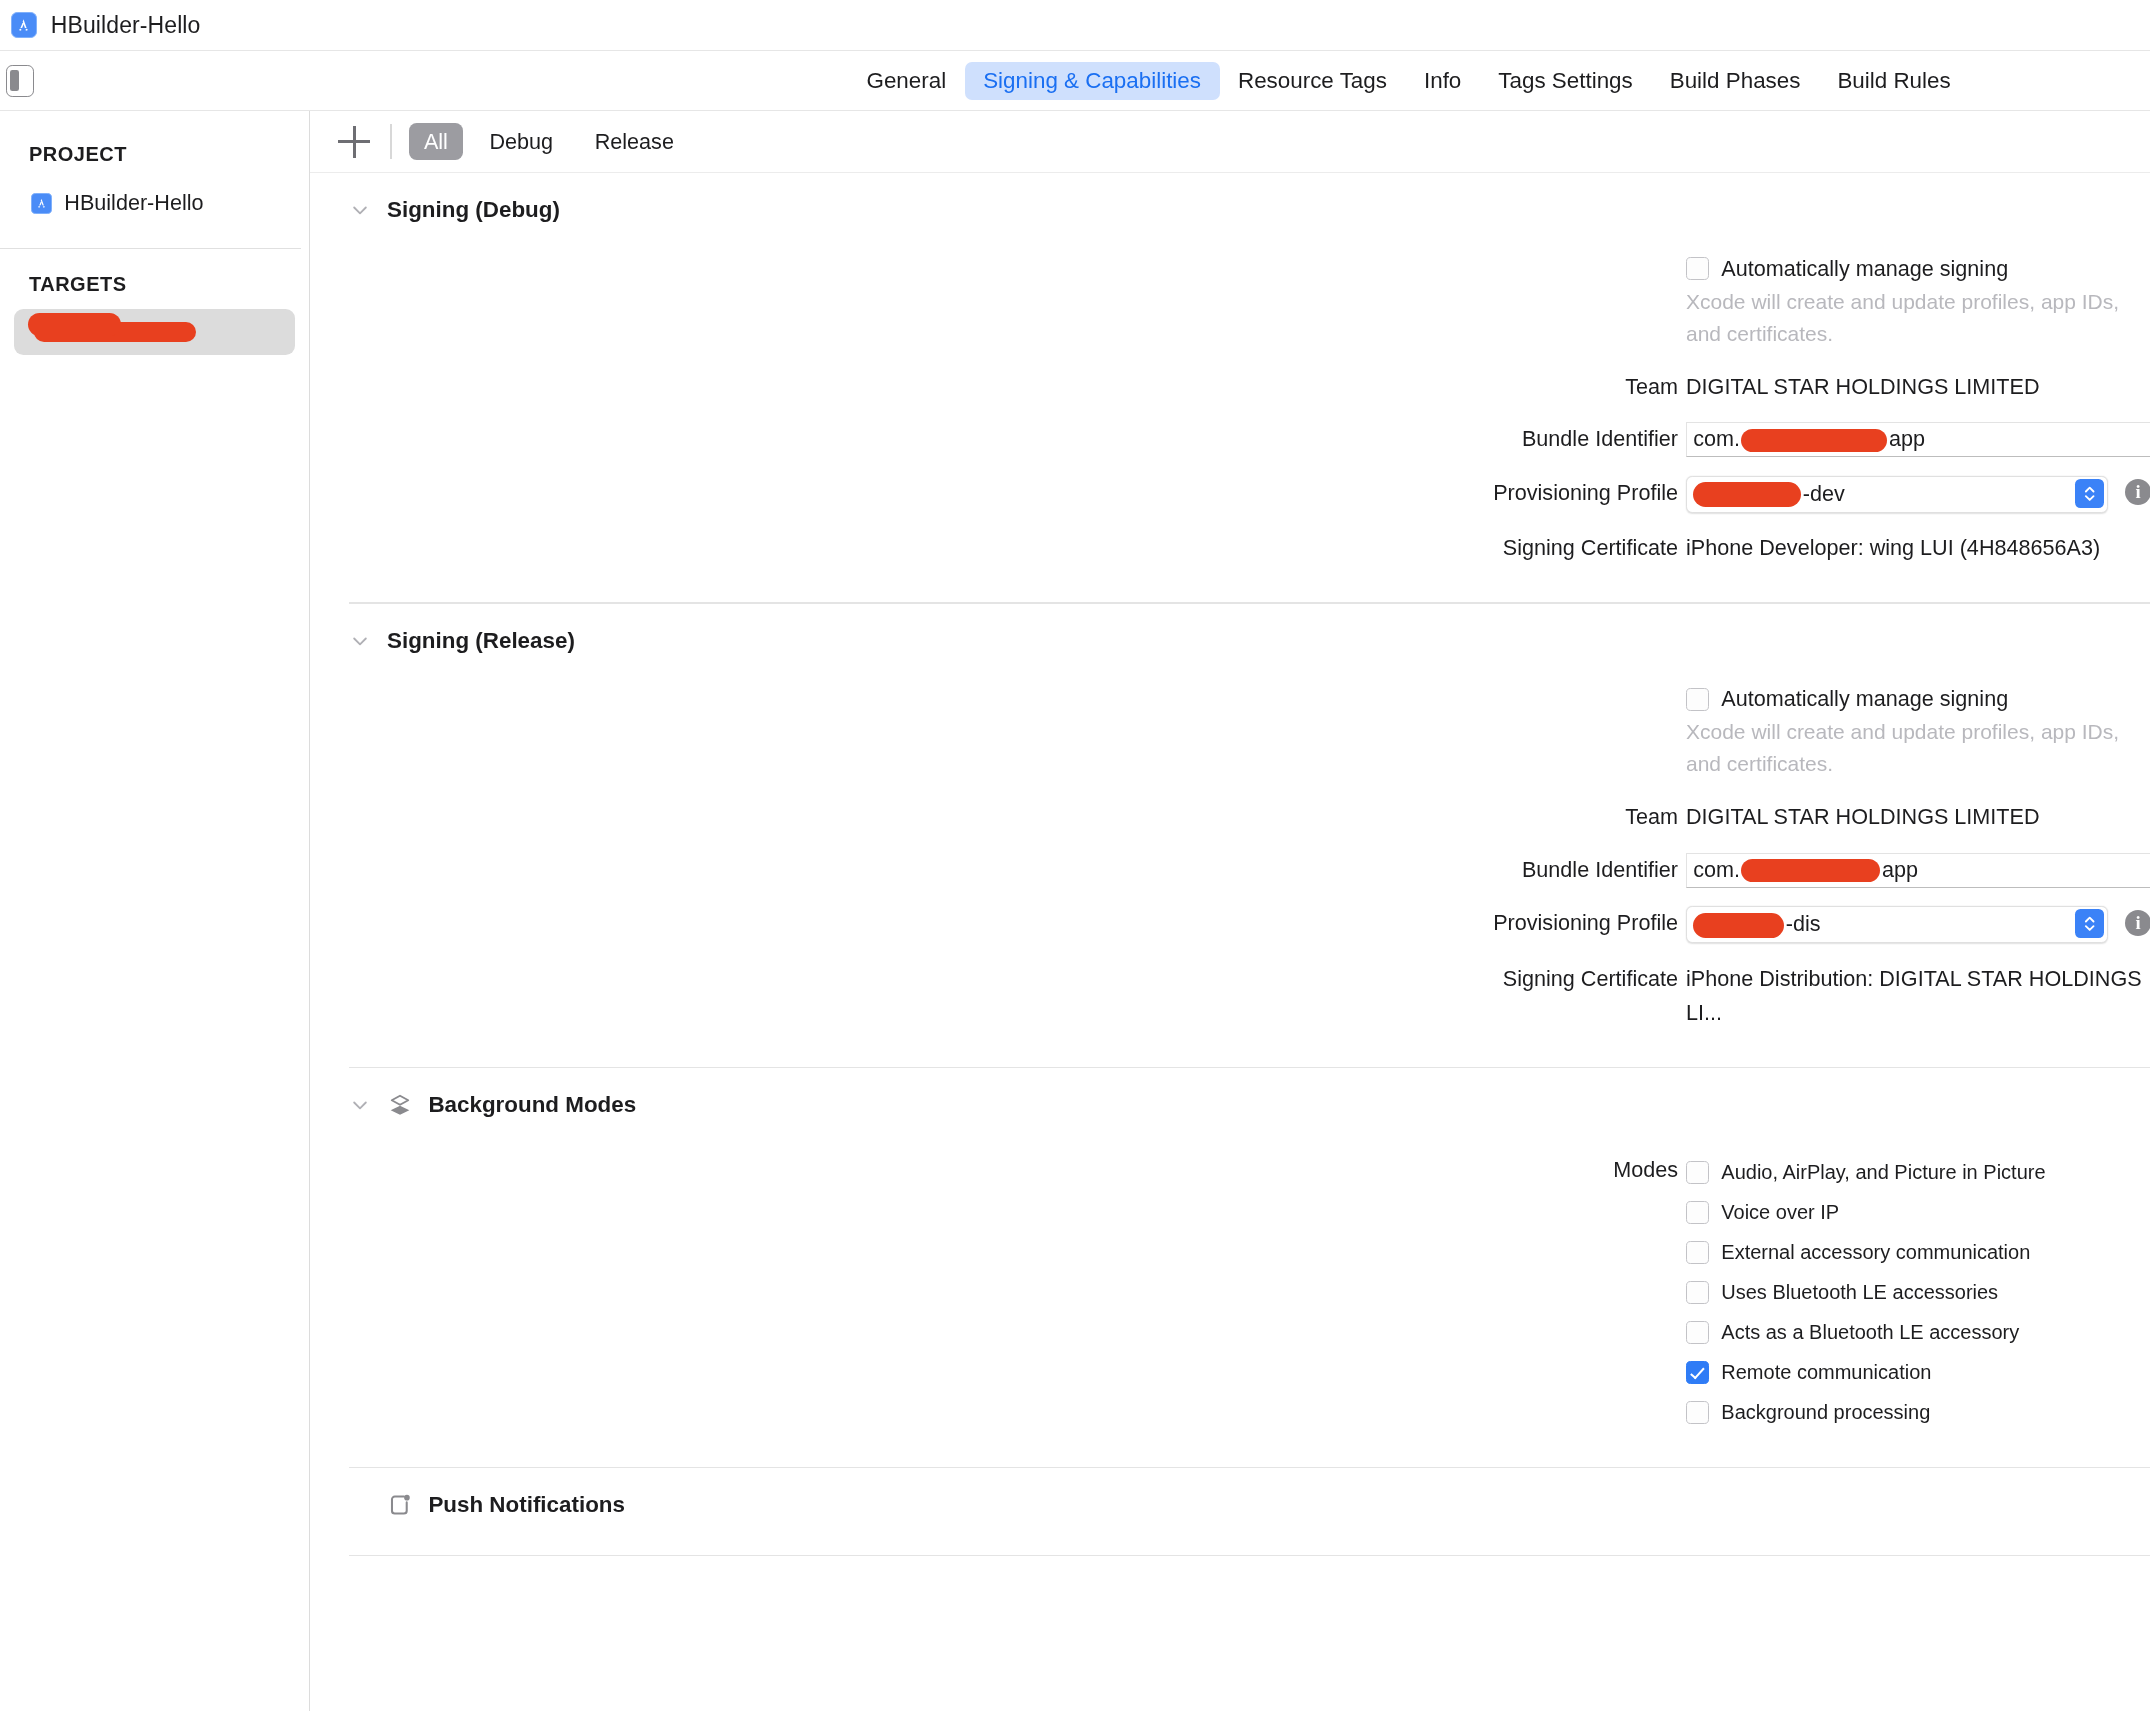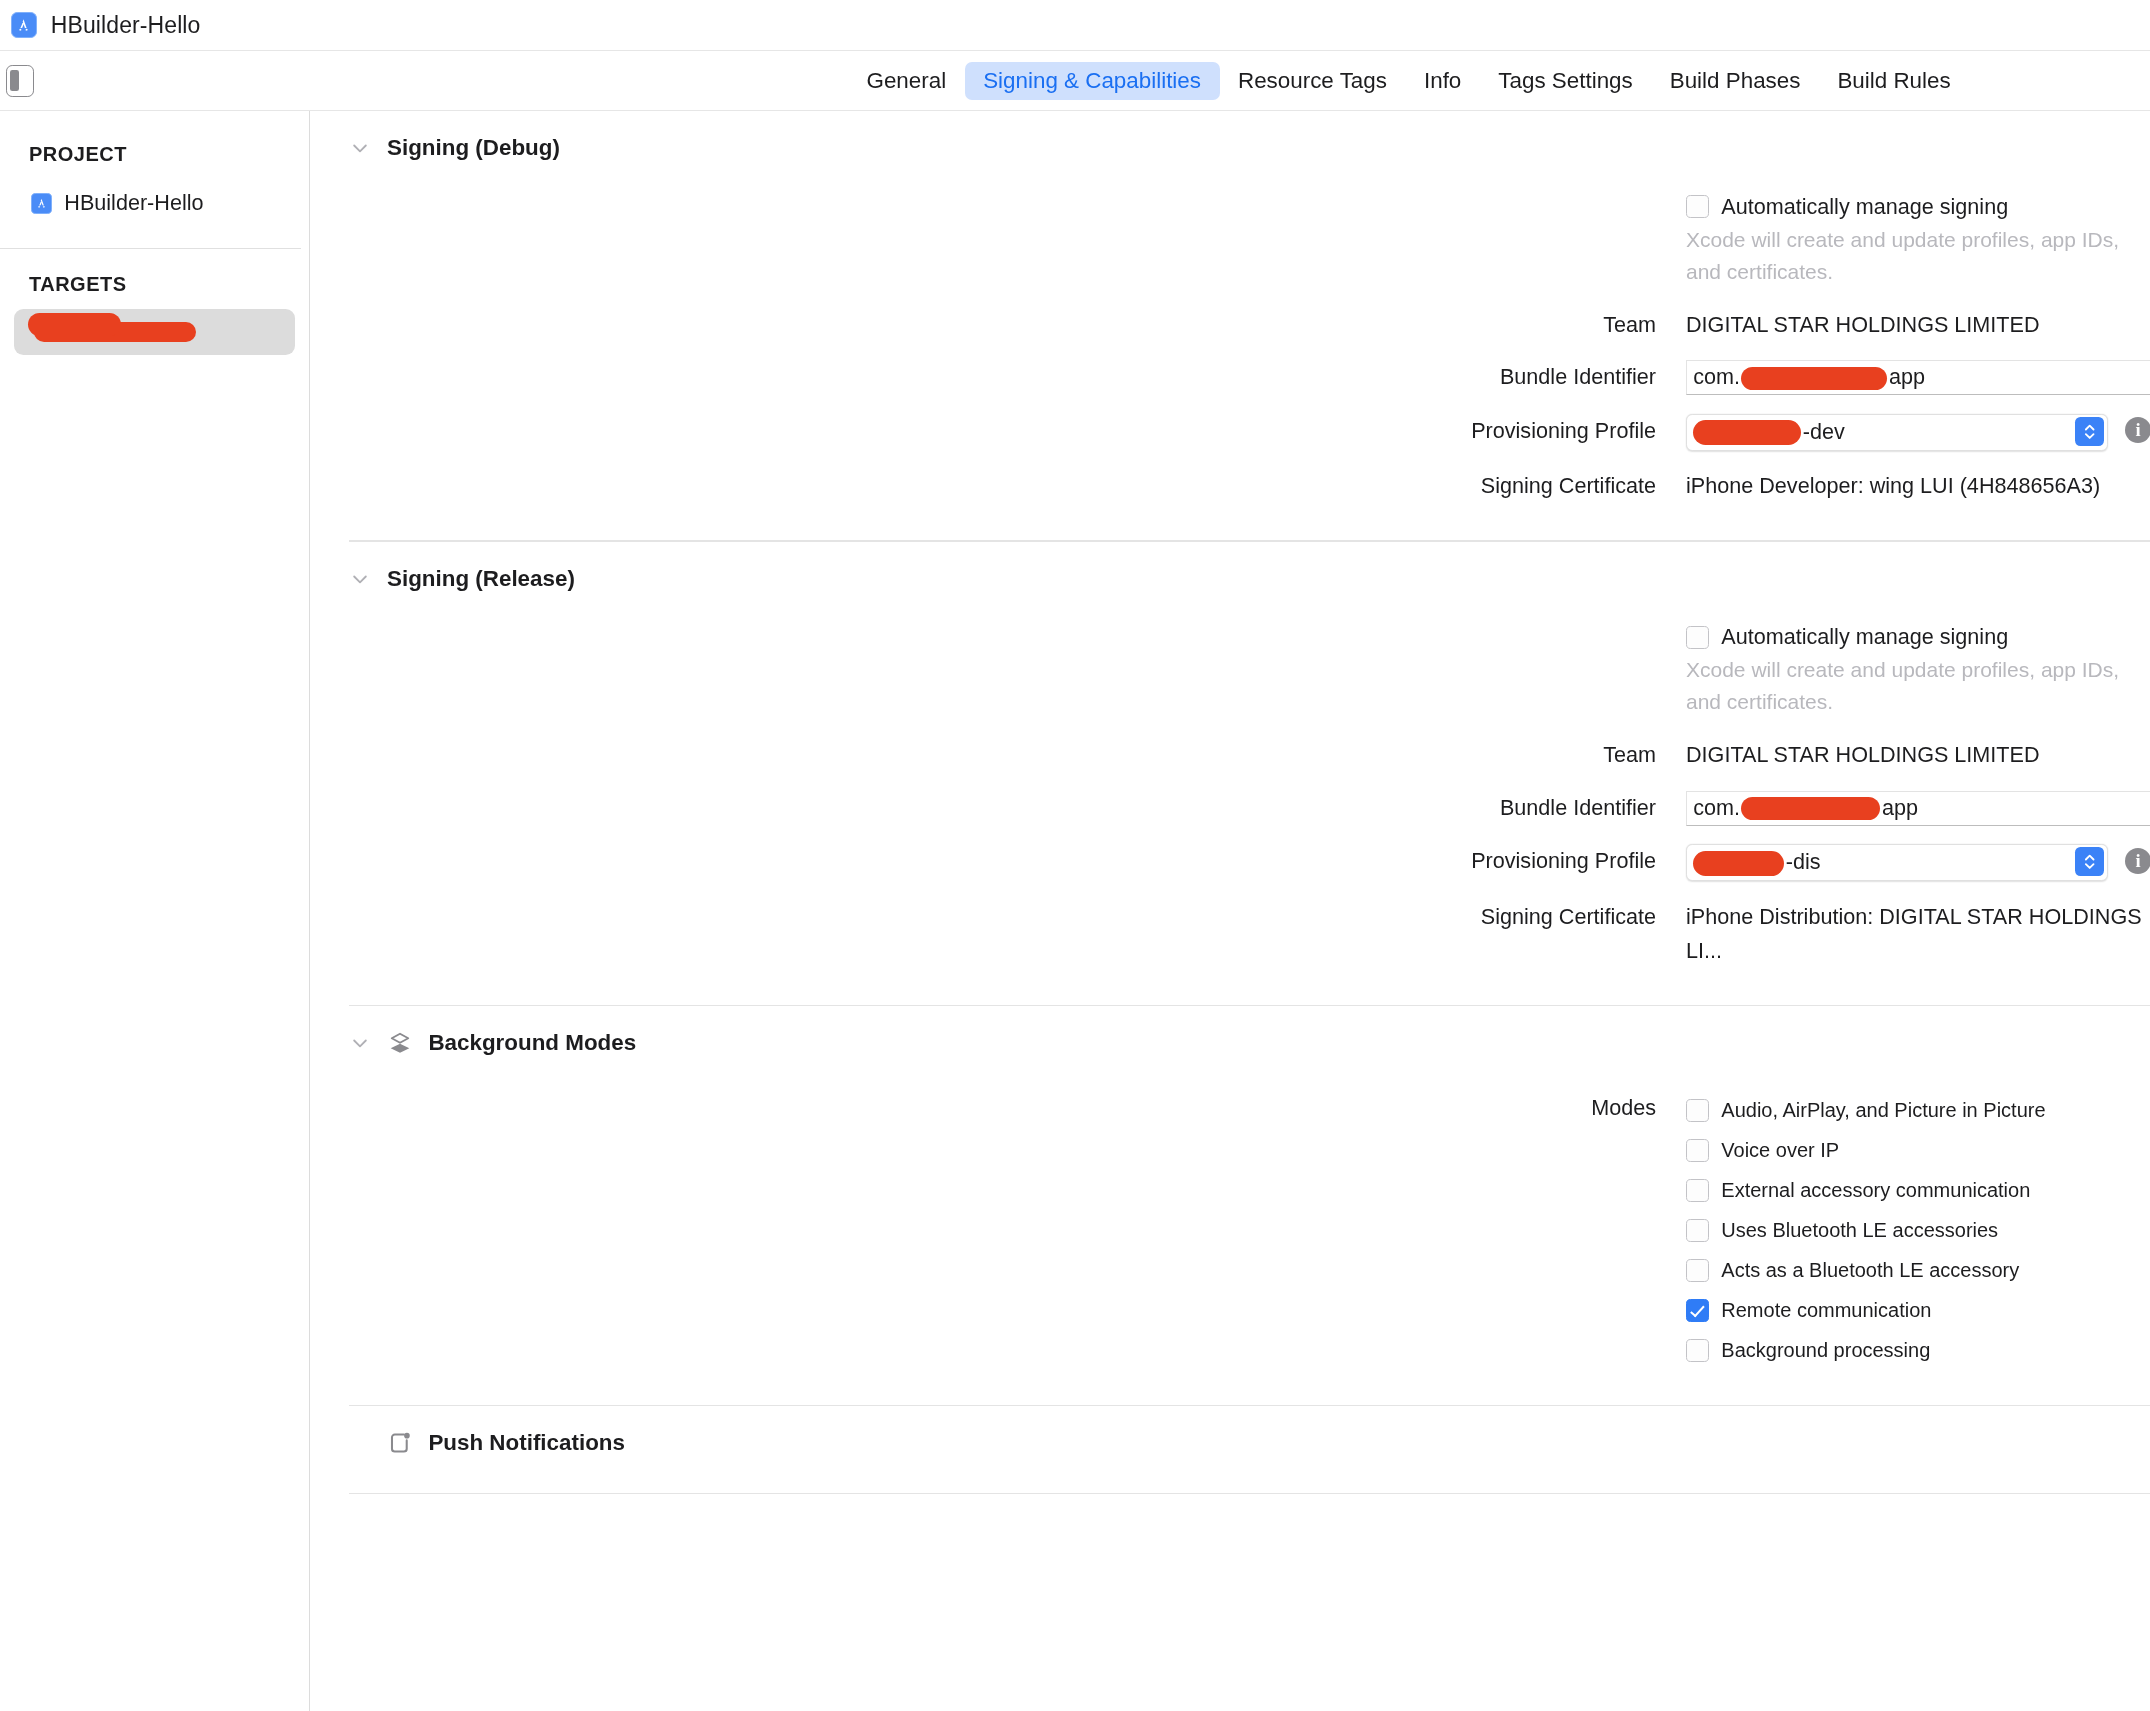--- a/index.html
+++ b/index.html
@@ -261,21 +261,21 @@
     display: flex;
     align-items: flex-start;
     margin-bottom: 0;
   }
   .flabel {
     width: 1376px;
     flex: none;
     text-align: right;
     font-size: 21.6px;
     color: #1d1d1f;
-    padding-right: 30px;
+    padding-right: 8px;
     box-sizing: border-box;
     line-height: 34px;
   }
   .fval {
     font-size: 21.6px;
     color: #1d1d1f;
     line-height: 34px;
   }
 
   .checkrow { display: flex; align-items: flex-start; }
@@ -429,20 +429,27 @@
 
     <div class="side-head">TARGETS</div>
     <div class="side-row selected">
       <div class="redact redact-target"></div>
       <div class="label"></div>
     </div>
   </div>
 
   <div class="editor">
 
+    <div class="filterbar">
+      <div class="plus-btn"></div>
+      <div class="vdiv"></div>
+      <div class="seg active">All</div>
+      <div class="seg">Debug</div>
+      <div class="seg">Release</div>
+    </div>
 
     <div class="content">
 
       <div class="section-title-row">
         <svg class="chev" viewBox="0 0 24 24">
           <path d="M5 9 L12 16 L19 9" stroke="#b0b0b5" stroke-width="2.2" fill="none" stroke-linecap="round" stroke-linejoin="round"></path>
         </svg>
         <div class="section-title">Signing (Debug)</div>
       </div>
 

